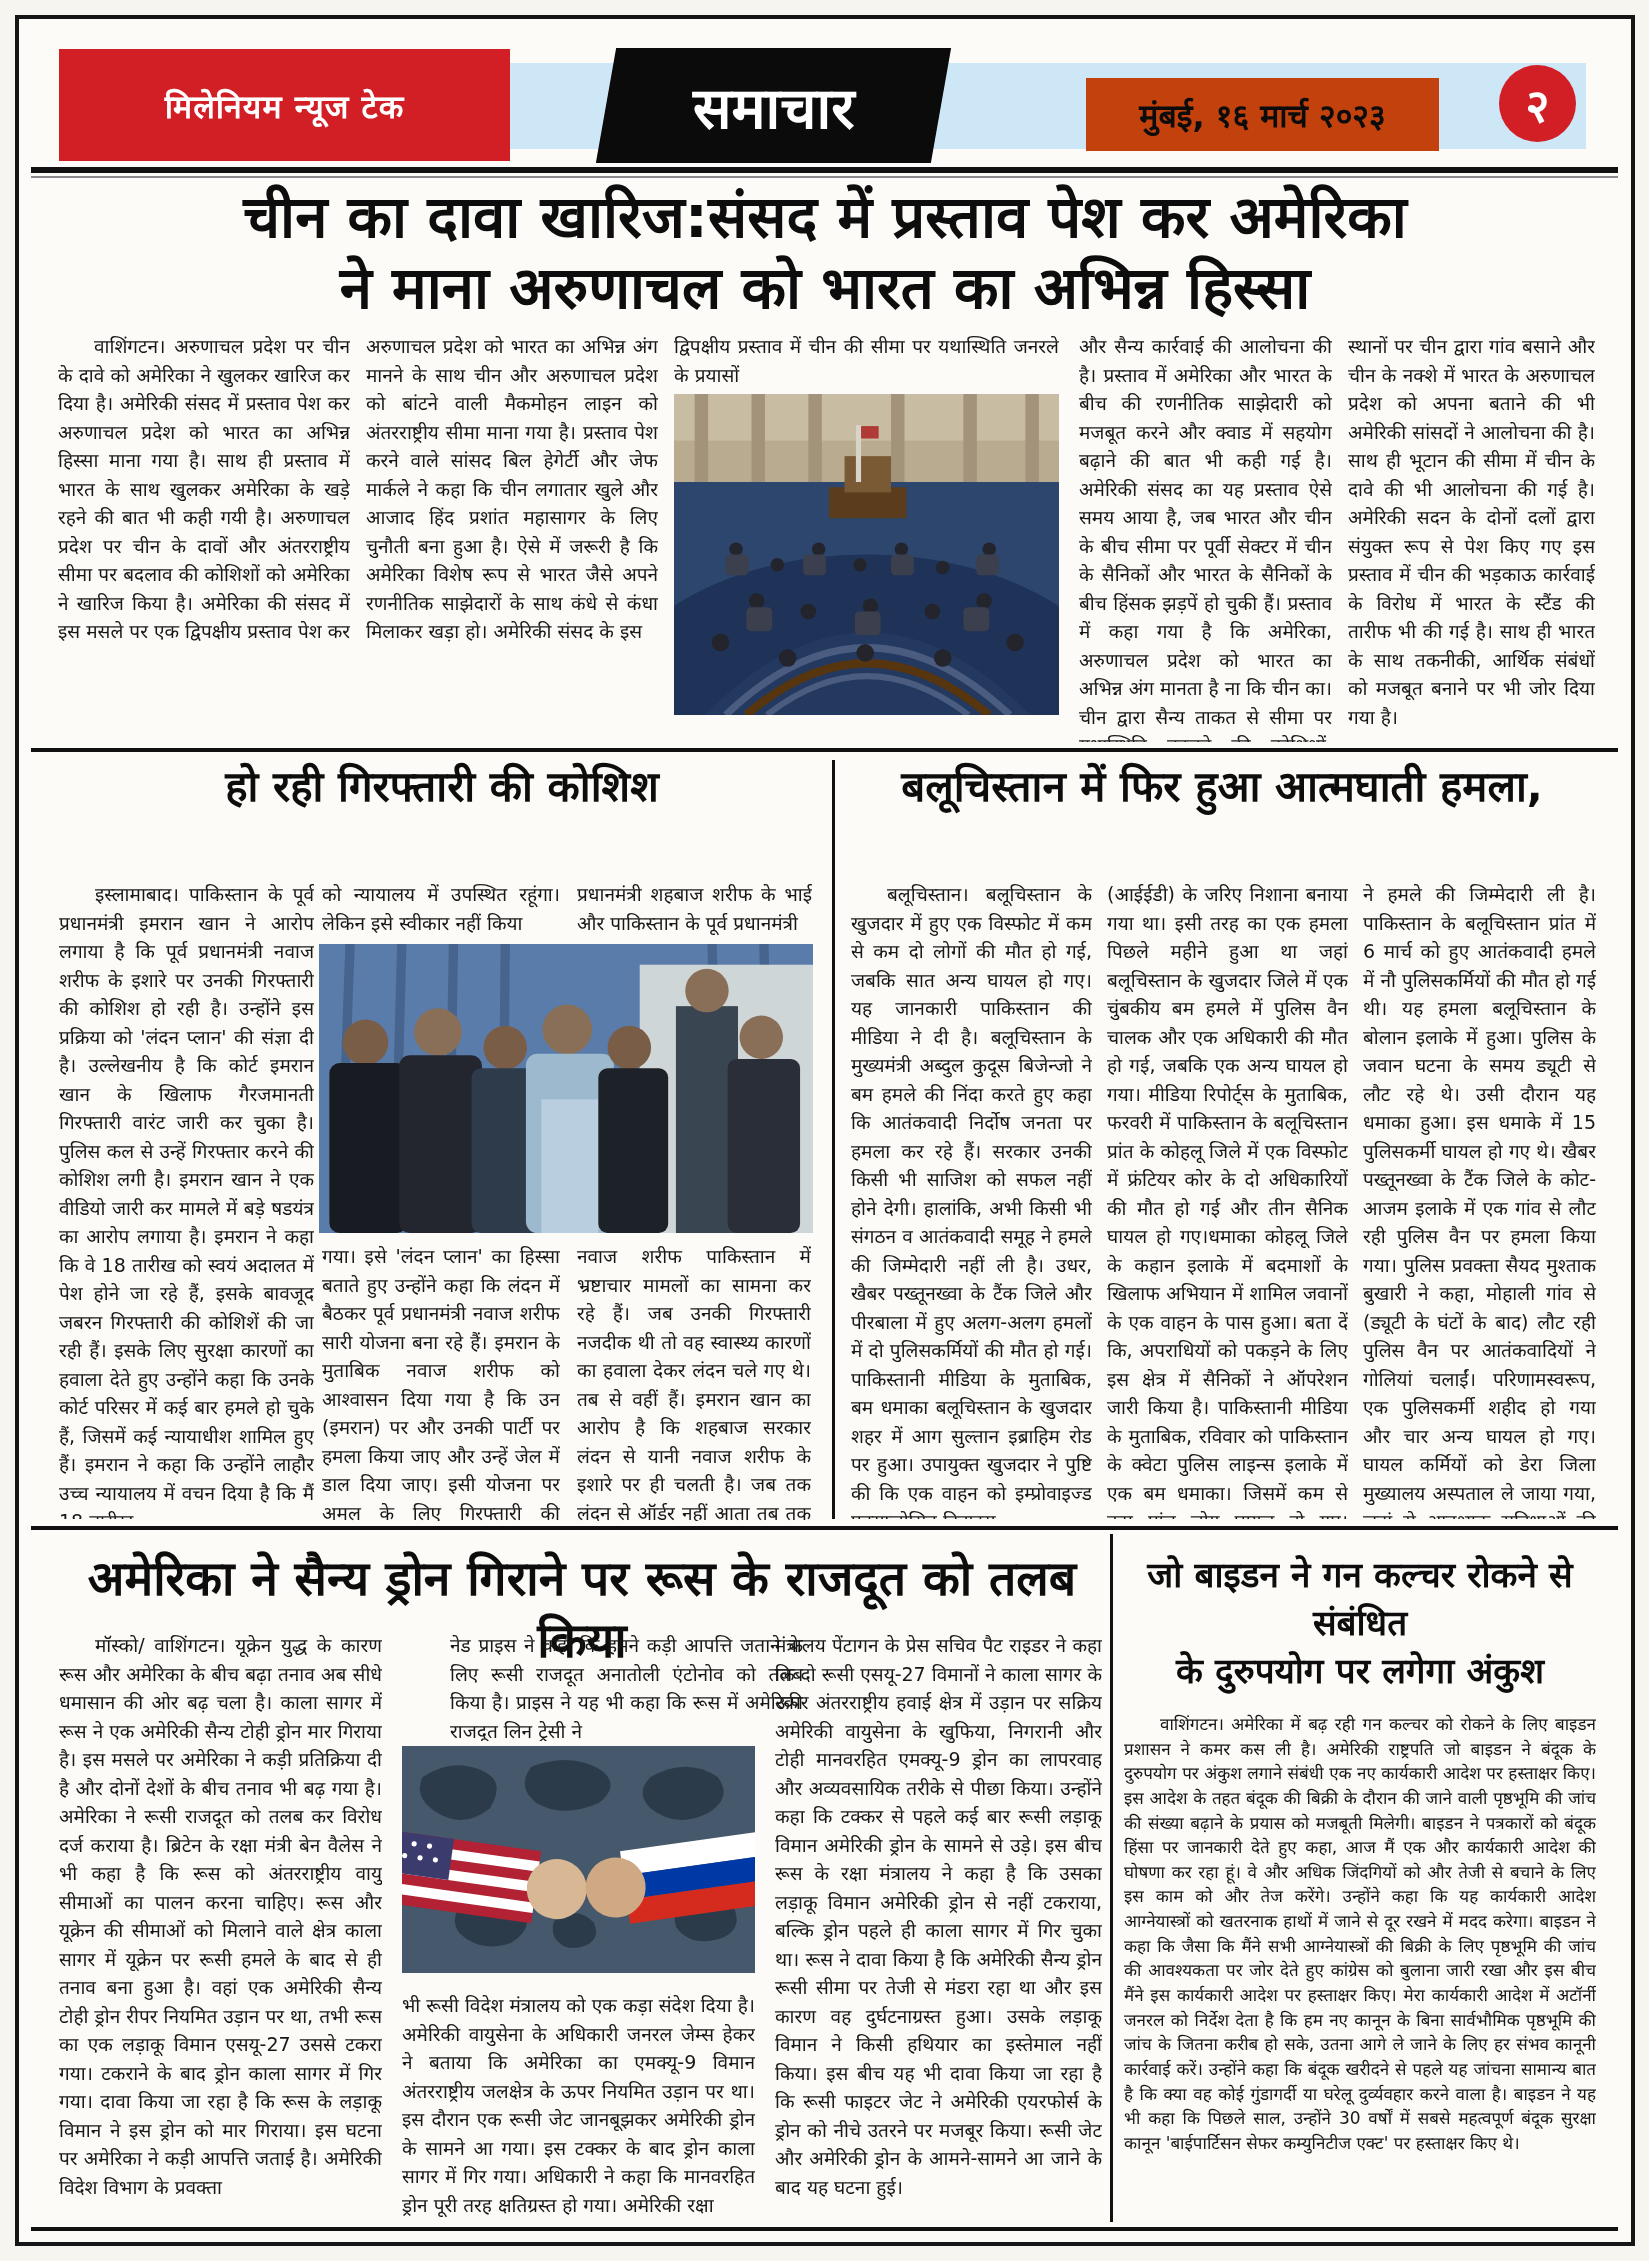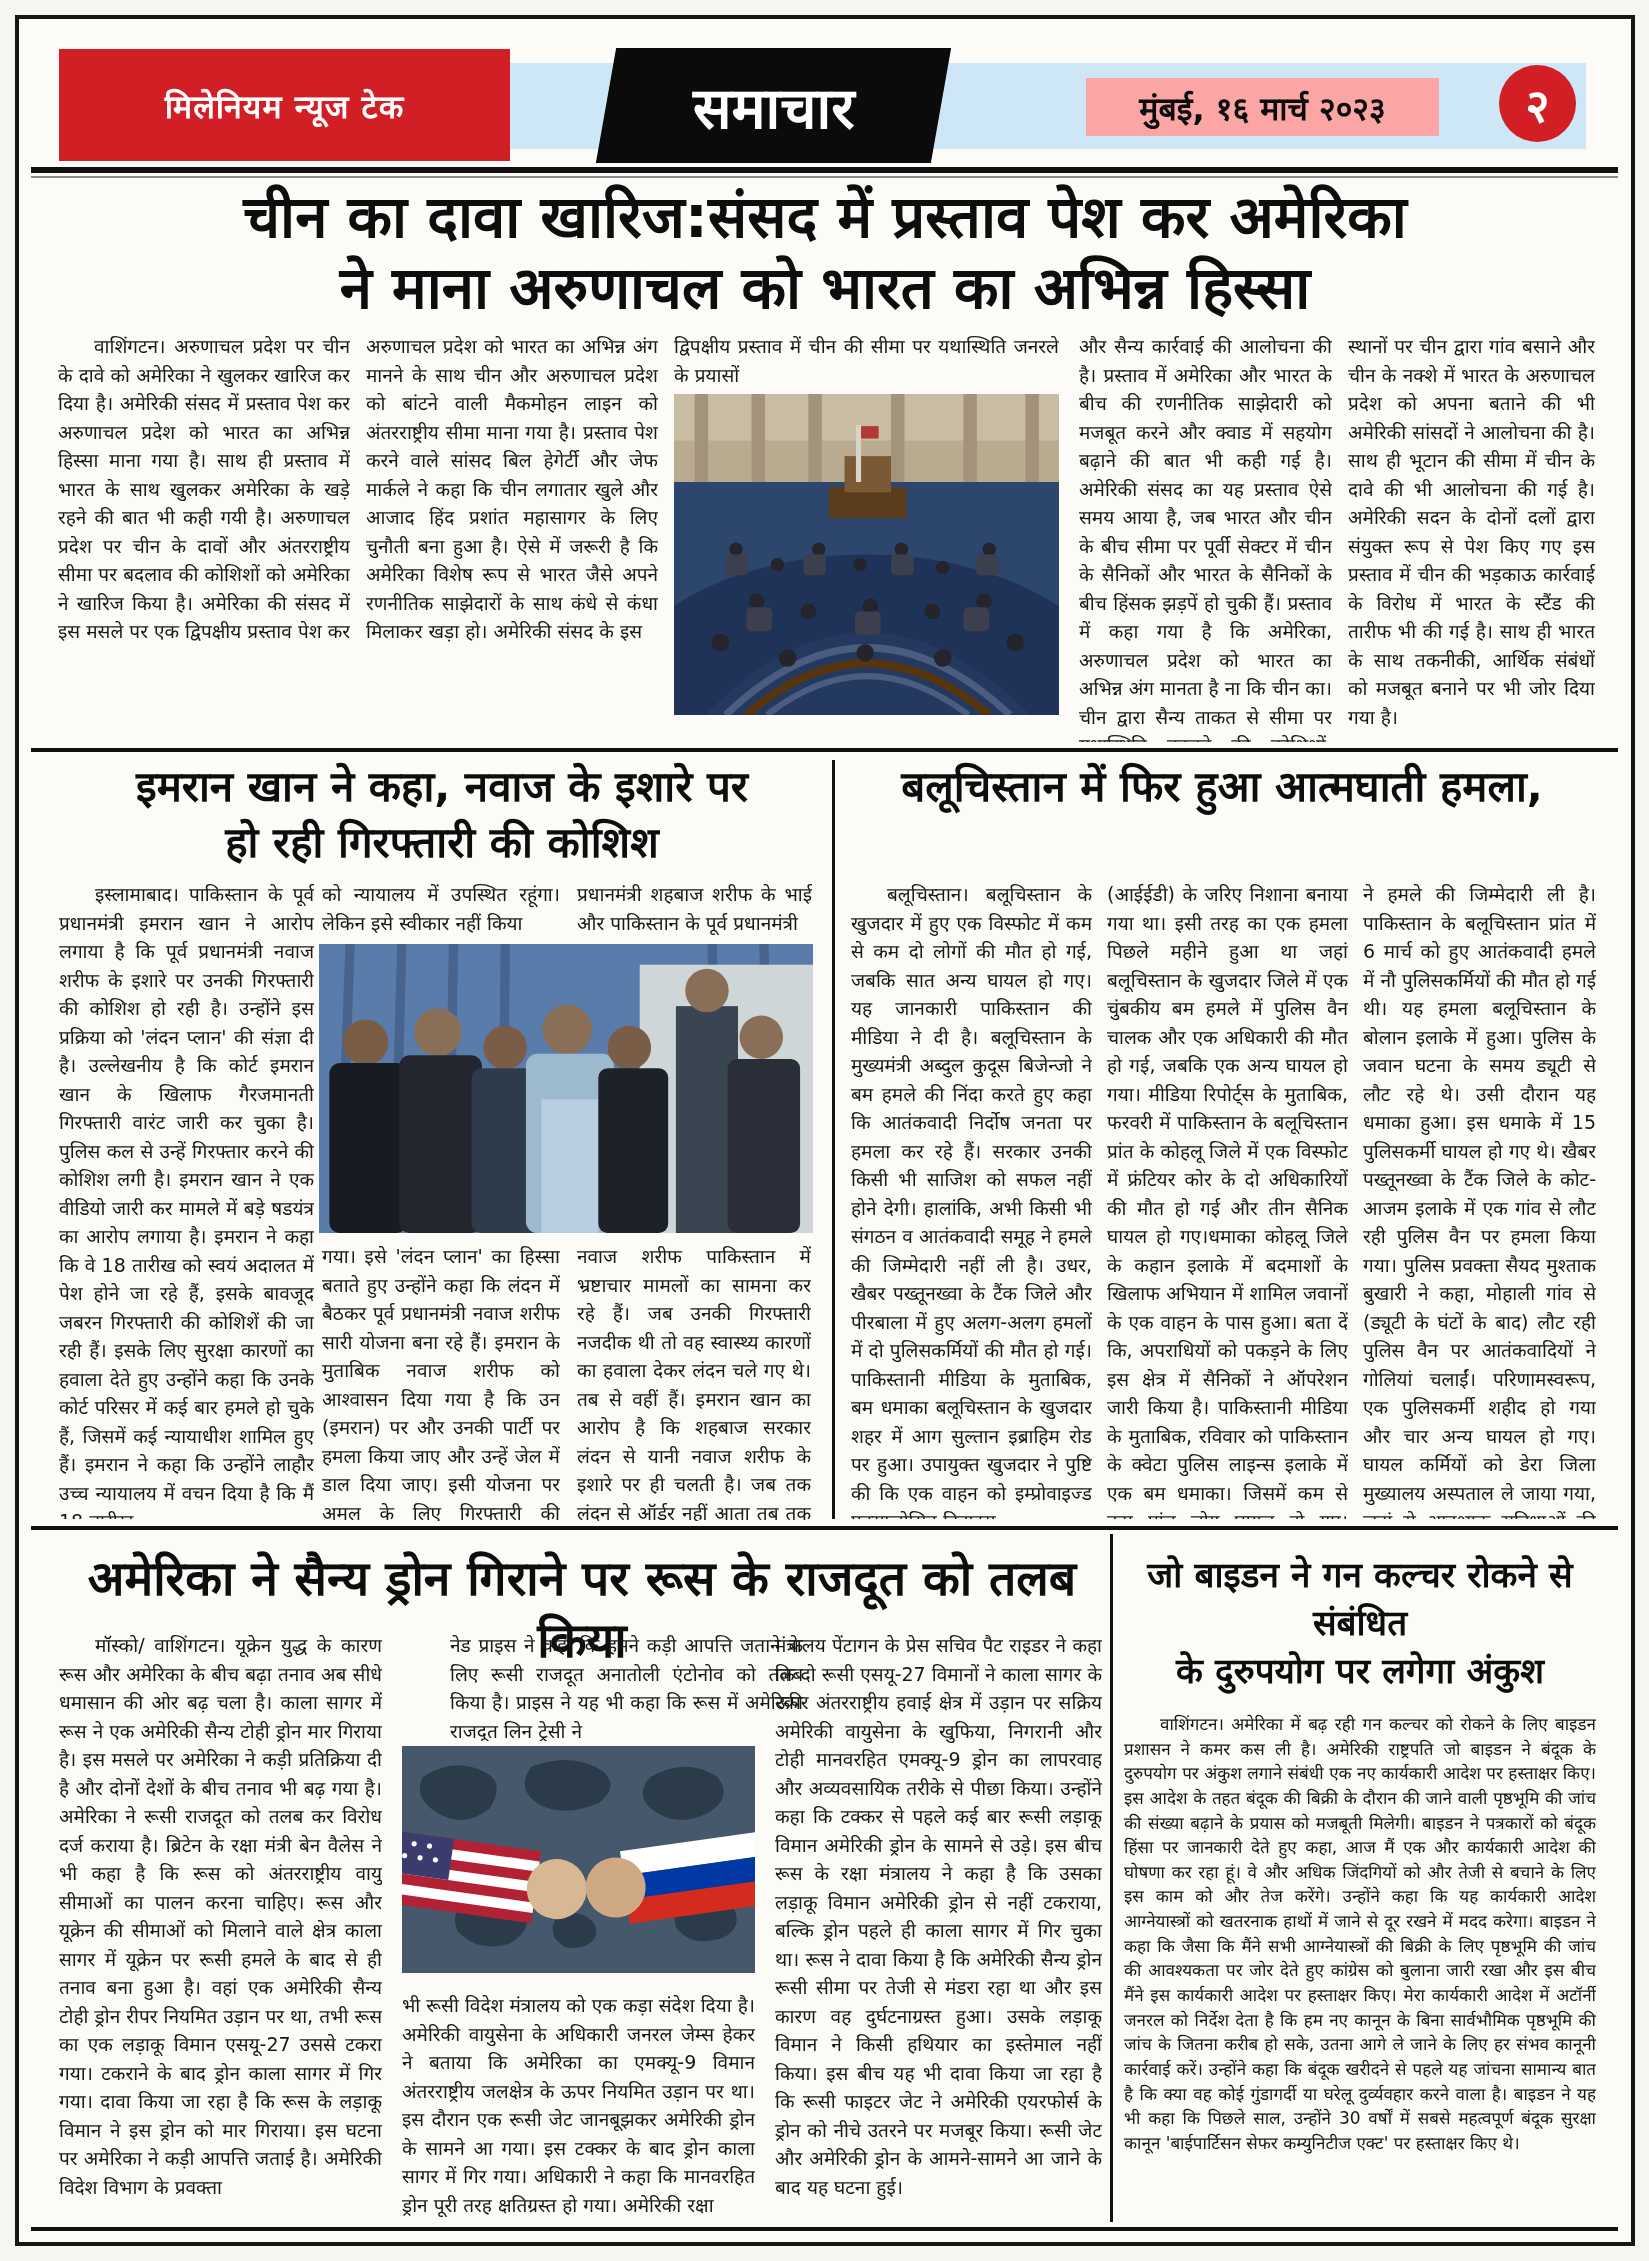--- a/index.html
+++ b/index.html
@@ -10,21 +10,21 @@
   .abs{position:absolute;}
   .frame{left:14.5px;top:14.5px;width:1612px;height:2223px;border:4.7px solid #161616;background:#fcfbf7;}
   .rule-h{background:#111;}
   .rule-v{background:#111;}
   
   .brandbox{left:59px;top:49px;width:451px;height:112px;background:#d21f26;display:flex;align-items:center;justify-content:center;}
   .brandbox span{color:#fff;font-size:32px;font-weight:800;letter-spacing:1px;}
   .blueband{left:510px;top:63px;width:1076px;height:86px;background:#cde7f6;}
   .sectionslab{left:606px;top:48px;width:335px;height:115px;background:#0b0b0b;transform:skewX(-10deg);display:flex;align-items:center;justify-content:center;}
   .sectionslab span{color:#fff;font-size:57px;font-weight:800;transform:skewX(10deg);}
-  .datebox{left:1086px;top:78px;width:353px;height:58px;background:#fca5a5;display:flex;align-items:center;justify-content:center;}
+  .datebox{left:1086px;top:78px;width:353px;height:73px;background:#c2410c;display:flex;align-items:center;justify-content:center;}
   .datebox span{font-size:32px;font-weight:700;color:#0c0c0c;}
   .pagenum{left:1499px;top:65px;width:77px;height:77px;background:#d21f26;border-radius:50%;display:flex;align-items:center;justify-content:center;}
   .pagenum span{color:#fff;font-size:46px;font-weight:700;}
   
   .h-main{left:67px;top:182px;width:1516px;text-align:center;font-size:58px;line-height:71px;font-weight:800;color:#0d0d0d;}
   .h-sec{position:absolute;text-align:center;font-weight:800;color:#0d0d0d;}
   
   .bt{position:absolute;font-size:19px;line-height:1.5;text-align:justify;color:#161616;overflow:hidden;}
   .bt.first{text-indent:36px;}
   .photo{position:absolute;overflow:hidden;background:#888;}
@@ -110,21 +110,20 @@
     </g>
   </svg>
 </div>
 
 <div class="bt" style="left:1079px;top:332px;width:253px;height:410px;">और सैन्य कार्रवाई की आलोचना की है। प्रस्ताव में अमेरिका और भारत के बीच की रणनीतिक साझेदारी को मजबूत करने और क्वाड में सहयोग बढ़ाने की बात भी कही गई है। अमेरिकी संसद का यह प्रस्ताव ऐसे समय आया है, जब भारत और चीन के बीच सीमा पर पूर्वी सेक्टर में चीन के सैनिकों और भारत के सैनिकों के बीच हिंसक झड़पें हो चुकी हैं। प्रस्ताव में कहा गया है कि अमेरिका, अरुणाचल प्रदेश को भारत का अभिन्न अंग मानता है ना कि चीन का। चीन द्वारा सैन्य ताकत से सीमा पर यथास्थिति बदलने की कोशिशों, विवादित</div>
 <div class="bt" style="left:1348px;top:332px;width:247px;height:410px;">स्थानों पर चीन द्वारा गांव बसाने और चीन के नक्शे में भारत के अरुणाचल प्रदेश को अपना बताने की भी अमेरिकी सांसदों ने आलोचना की है। साथ ही भूटान की सीमा में चीन के दावे की भी आलोचना की गई है। अमेरिकी सदन के दोनों दलों द्वारा संयुक्त रूप से पेश किए गए इस प्रस्ताव में चीन की भड़काऊ कार्रवाई के विरोध में भारत के स्टैंड की तारीफ भी की गई है। साथ ही भारत के साथ तकनीकी, आर्थिक संबंधों को मजबूत बनाने पर भी जोर दिया गया है।</div>
 
 <div class="abs rule-h" style="left:31px;top:748px;width:1587px;height:3.6px;"></div>
 
 <div class="h-sec" style="left:62px;top:759px;width:760px;font-size:42px;line-height:56px;">
-  <div>इमरान खान ने कहा, नवाज के इशारे पर</div>
   <div>हो रही गिरफ्तारी की कोशिश</div>
 </div>
 
 <div class="bt first" style="left:59px;top:880px;width:255px;height:639px;">इस्लामाबाद। पाकिस्तान के पूर्व प्रधानमंत्री इमरान खान ने आरोप लगाया है कि पूर्व प्रधानमंत्री नवाज शरीफ के इशारे पर उनकी गिरफ्तारी की कोशिश हो रही है। उन्होंने इस प्रक्रिया को 'लंदन प्लान' की संज्ञा दी है। उल्लेखनीय है कि कोर्ट इमरान खान के खिलाफ गैरजमानती गिरफ्तारी वारंट जारी कर चुका है। पुलिस कल से उन्हें गिरफ्तार करने की कोशिश लगी है। इमरान खान ने एक वीडियो जारी कर मामले में बड़े षडयंत्र का आरोप लगाया है। इमरान ने कहा कि वे 18 तारीख को स्वयं अदालत में पेश होने जा रहे हैं, इसके बावजूद जबरन गिरफ्तारी की कोशिशें की जा रही हैं। इसके लिए सुरक्षा कारणों का हवाला देते हुए उन्होंने कहा कि उनके कोर्ट परिसर में कई बार हमले हो चुके हैं, जिसमें कई न्यायाधीश शामिल हुए हैं। इमरान ने कहा कि उन्होंने लाहौर उच्च न्यायालय में वचन दिया है कि मैं 18 तारीख</div>
 <div class="bt" style="left:322px;top:880px;width:238px;height:58px;">को न्यायालय में उपस्थित रहूंगा। लेकिन इसे स्वीकार नहीं किया</div>
 <div class="bt" style="left:577px;top:880px;width:235px;height:58px;">प्रधानमंत्री शहबाज शरीफ के भाई और पाकिस्तान के पूर्व प्रधानमंत्री</div>
 
 <div class="photo" style="left:319px;top:944px;width:494px;height:289px;">
   <svg viewBox="0 0 955 558" preserveAspectRatio="none">
     <rect width="955" height="558" fill="#5a7cab"></rect>

